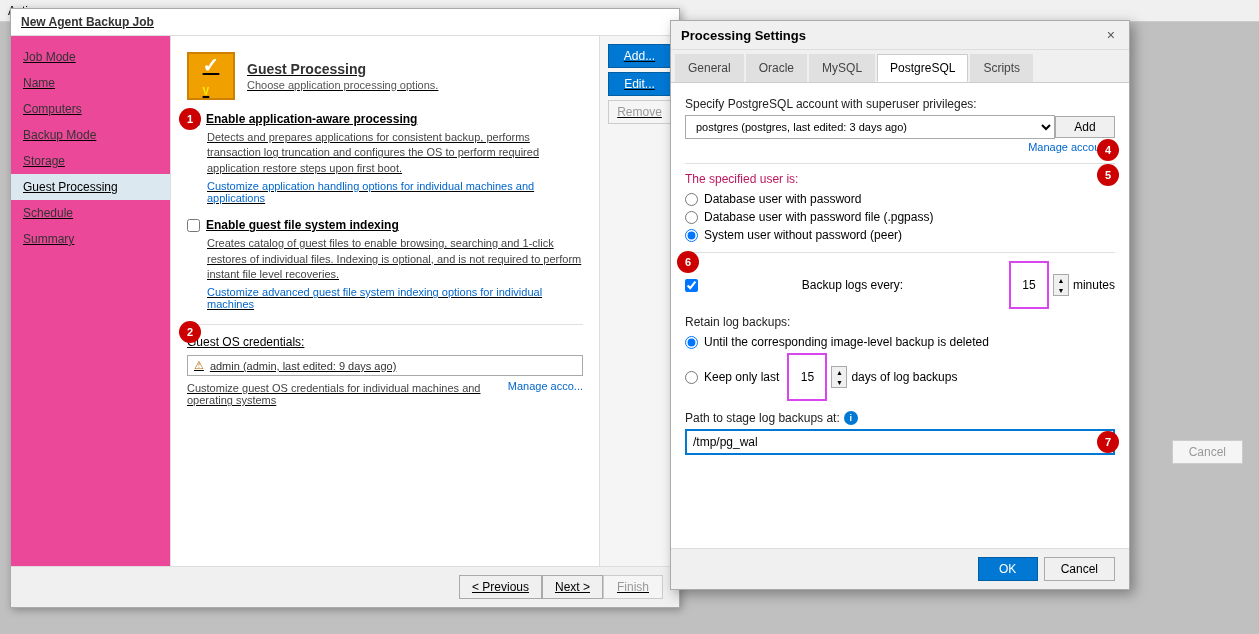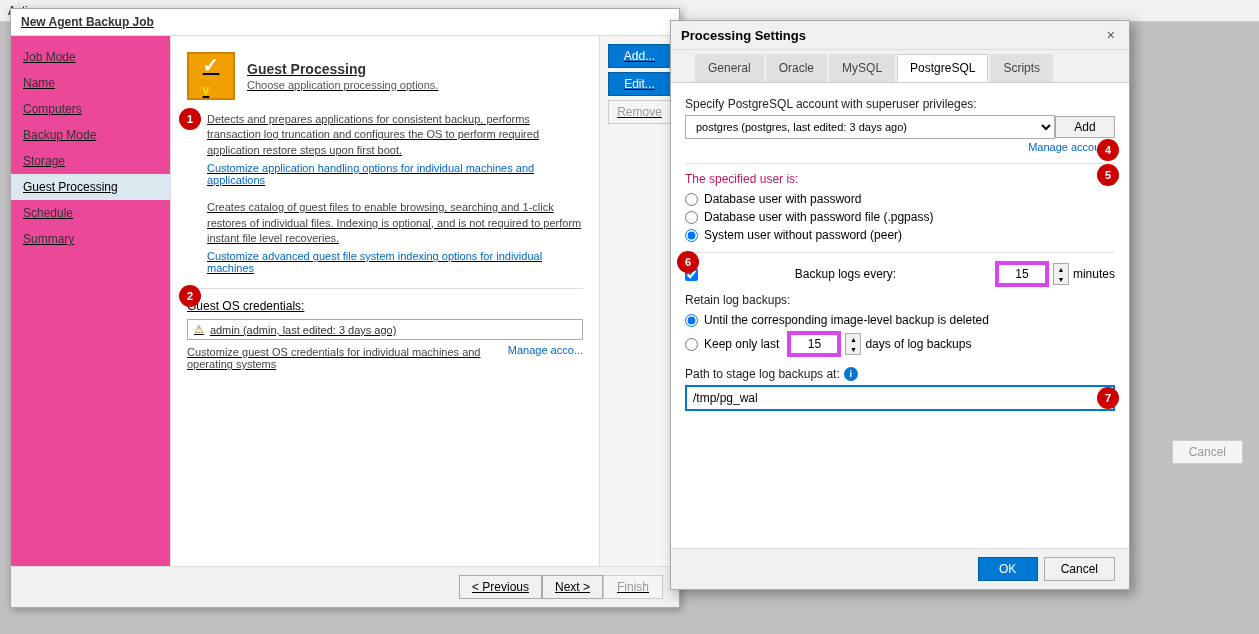--- a/index.html
+++ b/index.html
@@ -296,21 +296,21 @@
       color: #555;
       background: none;
       border: none;
       padding: 0 4px;
     }
 
     .dialog-tabs {
       display: flex;
       background: #f0f0f0;
       border-bottom: 1px solid #ccc;
-      padding: 0 24px;
+      padding: 0 4px;
     }
 
     .dialog-tab {
       padding: 6px 12px;
       font-size: 12px;
       cursor: pointer;
       border: 1px solid transparent;
       border-bottom: none;
       margin-right: 2px;
       margin-top: 4px;
@@ -404,23 +404,23 @@
       margin-right: 6px;
     }
 
     .number-input-row {
       display: flex;
       align-items: center;
       gap: 4px;
     }
 
     .number-input {
-      width: 54px;
-      border: 4px solid #d946ef;
-      padding: 2px 4px;
+      width: 40px;
+      border: 2px solid #d946ef;
+      padding: 15px 4px;
       font-size: 12px;
       text-align: center;
     }
 
     .spinner {
       display: flex;
       flex-direction: column;
       border: 1px solid #aaa;
     }
 
@@ -549,39 +549,47 @@
           <div class="section-title">Guest Processing</div>
           <div class="section-subtitle">Choose application processing options.</div>
         </div>
       </div>
 
       <div class="option-section" style="position:relative;">
 
         <div class="step-badge" style="top:-4px; left:-8px;">
           <span>1</span>
         </div>
+        <div class="checkbox-row">
+          <input type="checkbox" id="enable-app" checked="" style="">
+          <label for="enable-app" class="option-label">Enable application-aware processing</label>
+        </div>
         <div class="option-desc">Detects and prepares applications for consistent backup, performs transaction log truncation and configures the OS to perform required application restore steps upon first boot.</div>
         <div class="option-link">Customize application handling options for individual machines and applications</div>
       </div>
 
       <div class="option-section">
+        <div class="checkbox-row">
+          <input type="checkbox" id="enable-indexing" style="">
+          <label for="enable-indexing" class="option-label">Enable guest file system indexing</label>
+        </div>
         <div class="option-desc">Creates catalog of guest files to enable browsing, searching and 1-click restores of individual files. Indexing is optional, and is not required to perform instant file level recoveries.</div>
         <div class="option-link">Customize advanced guest file system indexing options for individual machines</div>
       </div>
 
       <div class="credentials-section" style="position:relative;">
 
         <div class="step-badge" style="top:-4px; left:-8px;">
           <span>2</span>
         </div>
         <div class="credentials-label">Guest OS credentials:</div>
         <div style="position:relative; margin-bottom:4px;">
           <div class="credentials-input">
             <span class="cred-icon">⚠</span>
-            <span>admin (admin, last edited: 3 days ago)</span>
+            <span>admin (admin, last edited: 9 days ago)</span>
           </div>
           <span class="manage-link">Manage acco...</span>
         </div>
         <div class="customize-text">Customize guest OS credentials for individual machines and operating systems</div>
       </div>
     </div>
 
     <div class="right-buttons">
       <button class="btn btn-blue">Add...</button>
       <button class="btn btn-blue">Edit...</button>

